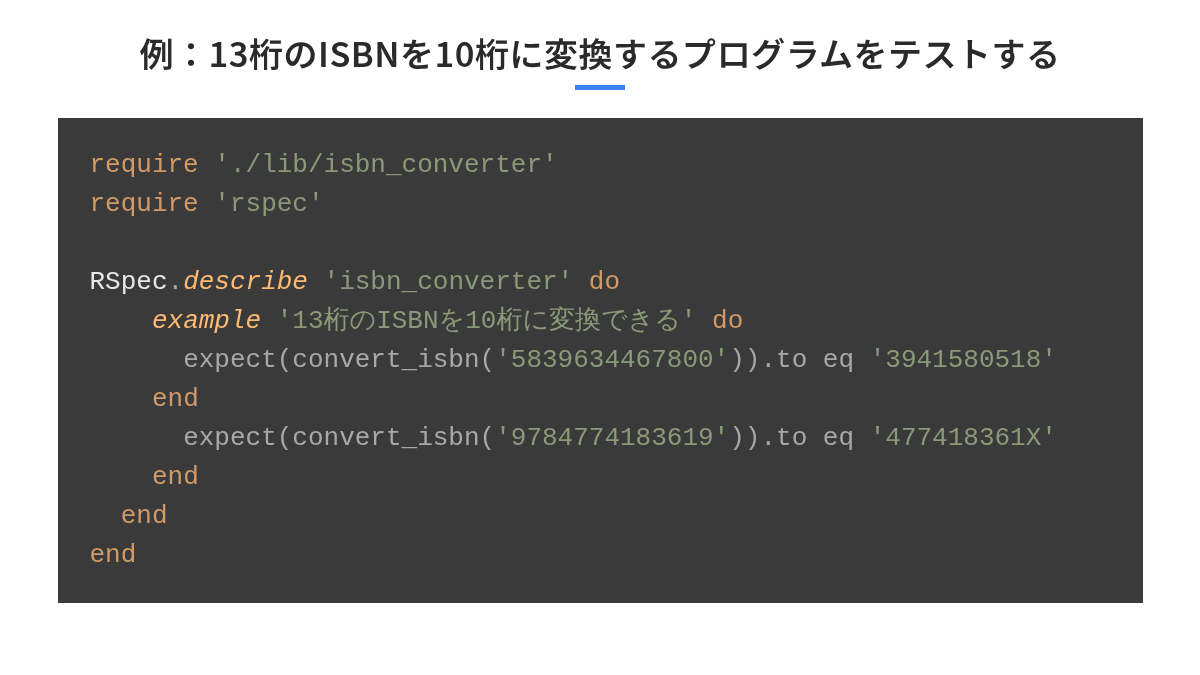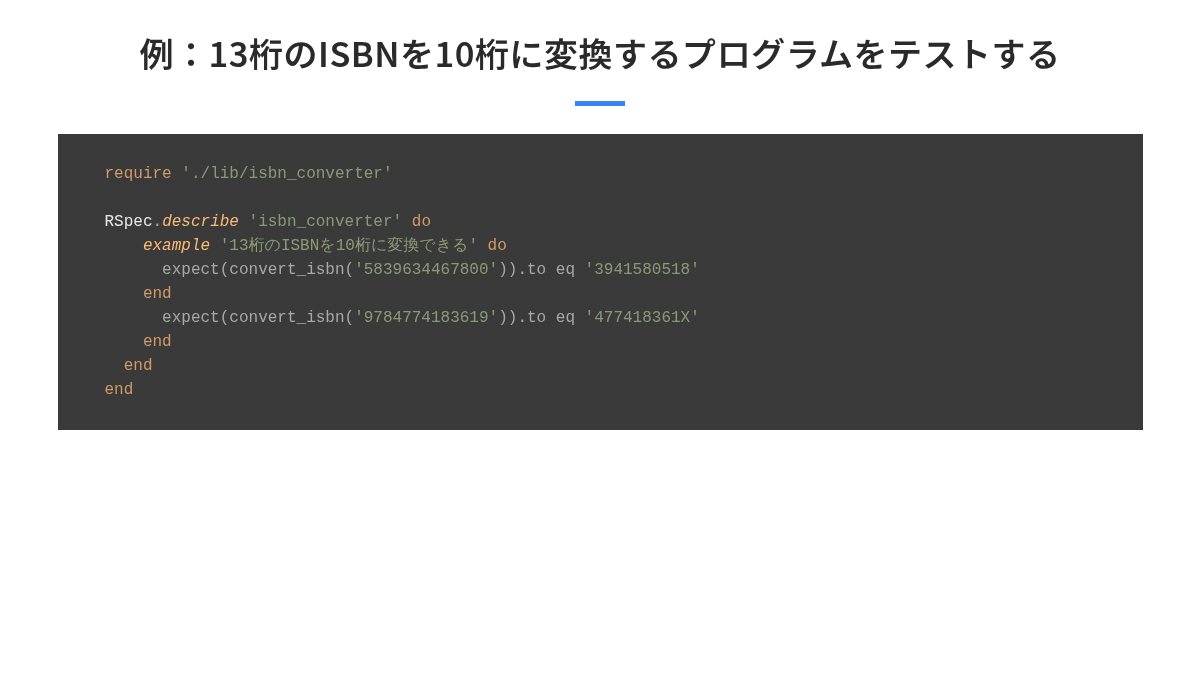--- a/index.html
+++ b/index.html
@@ -14,55 +14,56 @@
       font-family: -apple-system, BlinkMacSystemFont, "Hiragino Sans", "Hiragino Kaku Gothic ProN", "Noto Sans JP", sans-serif;
       display: flex;
       flex-direction: column;
       align-items: center;
       padding-top: 28px;
     }
     .title {
       font-size: 34px;
       font-weight: 600;
       color: #2a2a2a;
-      margin-bottom: 24px;
+      margin-bottom: 8px;
       letter-spacing: 0.5px;
     }
     .underline {
       width: 50px;
       height: 5px;
       background: #3b82f6;
       margin-bottom: 28px;
     }
     .code-block {
       width: 1085px;
       background: #3a3a3a;
-      padding: 28px 47px;
+      padding: 28px 32px;
       font-family: "SF Mono", "Monaco", "Consolas", "Liberation Mono", monospace;
-      font-size: 16px;
+      font-size: 26px;
       line-height: 1.5;
       color: #a8a8a8;
     }
     .code-line {
       white-space: pre;
     }
     .kw { color: #d19a66; }
     .str { color: #8a9a78; }
     .ident { color: #e8e8e8; }
     .method { color: #fdba74; font-style: italic; }
     .punct { color: #a8a8a8; }
     .blank { height: 1.5em; }
   </style>
 </head>
 <body>
 
 <div class="title">例：13桁のISBNを10桁に変換するプログラムをテストする</div>
 <div class="underline"></div>
 <div class="code-block" id="code-container">
     <div class="code-line"><span class="kw">require</span><span class="punct"> </span><span class="str">'./lib/isbn_converter'</span></div>
+    <div class="code-line"><span class="kw">require</span><span class="punct"> </span><span class="str">'rspec'</span></div>
     <div class="code-line blank">&nbsp;</div>
     <div class="code-line"><span class="ident">RSpec</span><span class="punct">.</span><span class="method">describe</span><span class="punct"> </span><span class="str">'isbn_converter'</span><span class="punct"> </span><span class="kw">do</span></div>
     <div class="code-line">    <span class="method">example</span><span class="punct"> </span><span class="str">'13桁のISBNを10桁に変換できる'</span><span class="punct"> </span><span class="kw">do</span></div>
     <div class="code-line">      <span class="punct">expect(convert_isbn(</span><span class="str">'5839634467800'</span><span class="punct">)).to eq </span><span class="str">'3941580518'</span></div>
     <div class="code-line">    <span class="kw">end</span></div>
     <div class="code-line">      <span class="punct">expect(convert_isbn(</span><span class="str">'9784774183619'</span><span class="punct">)).to eq </span><span class="str">'477418361X'</span></div>
     <div class="code-line">    <span class="kw">end</span></div>
     <div class="code-line">  <span class="kw">end</span></div>
     <div class="code-line"><span class="kw">end</span></div>
   </div>

